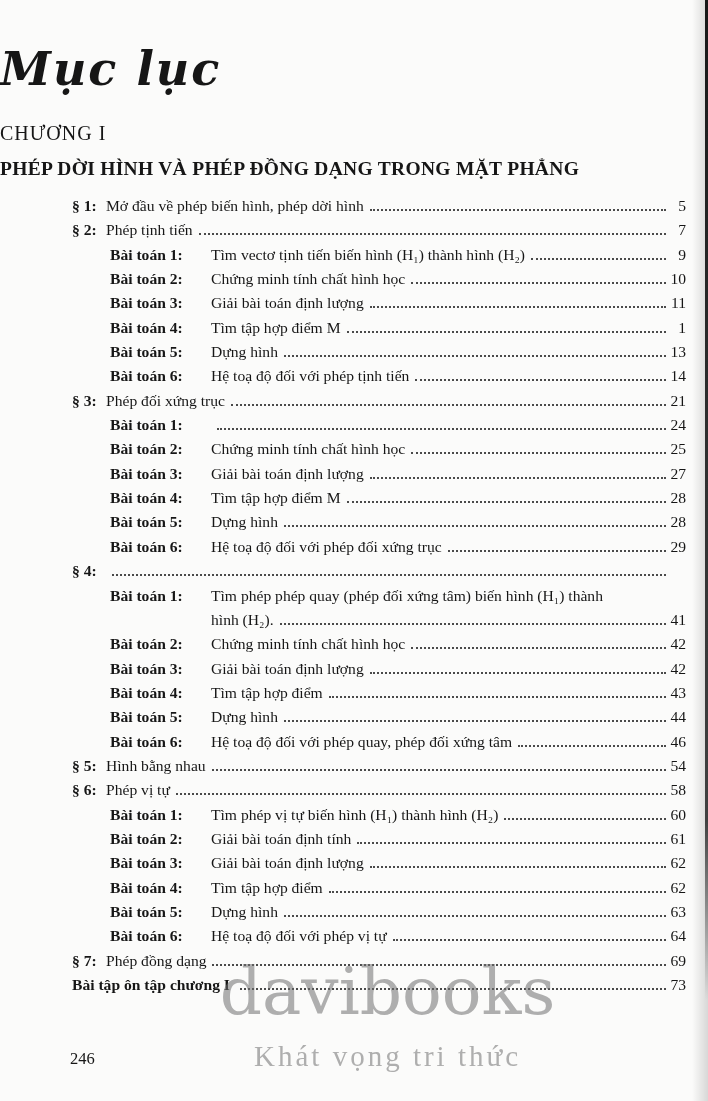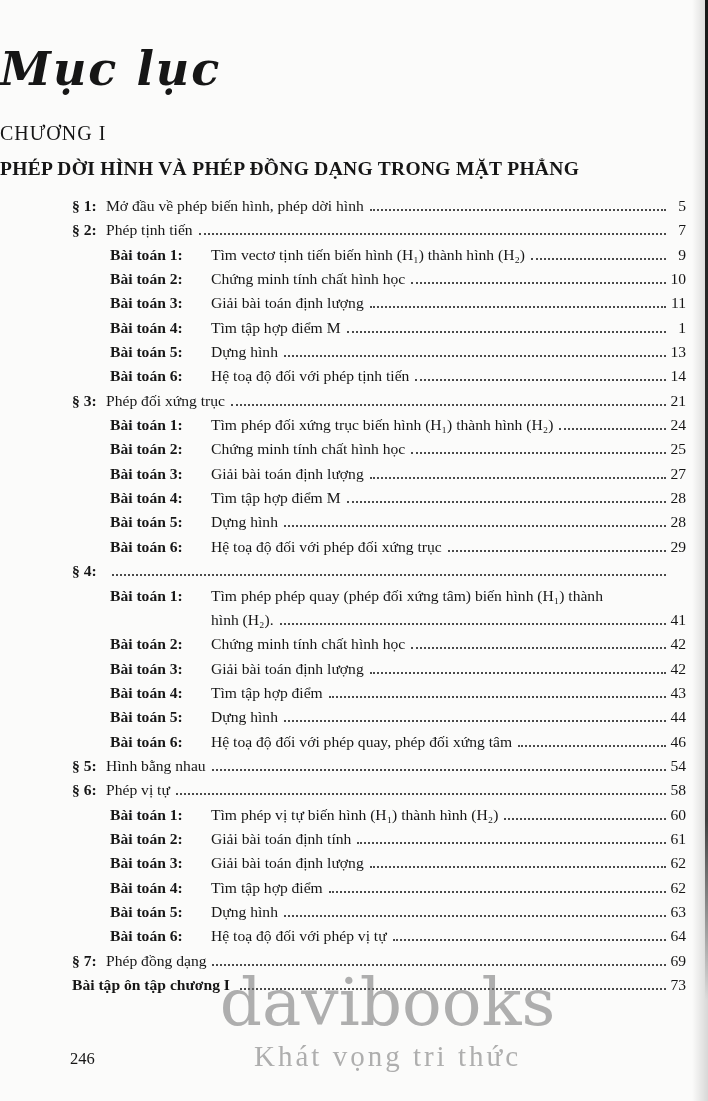--- a/index.html
+++ b/index.html
@@ -89,21 +89,21 @@
     pointer-events: none;
   }
   .wm-brand {
     font-family: "DejaVu Serif", serif;
     font-size: 66px;
     line-height: 64px;
   }
   .wm-slogan {
     font-size: 29px;
     letter-spacing: 3px;
-    margin-top: 5px;
+    margin-top: 16px;
   }
   .page-edge {
     position: absolute;
     top: 0;
     right: 0;
     width: 3px;
     height: 1000px;
     background: linear-gradient(to bottom, #1c1c1c, #4a4a4a 82%, rgba(0,0,0,0));
   }
   .edge-soft {
@@ -177,21 +177,20 @@
     <span class="pageno">14</span>
   </div>
       <div class="row lvl0">
     <span class="label">§ 3:</span>
     <span class="text">Phép đối xứng trục</span>
     <span class="dots"></span>
     <span class="pageno">21</span>
   </div>
       <div class="row lvl1">
     <span class="label">Bài toán 1:</span>
-    <span class="text">Tìm phép đối xứng trục biến hình (H₁) thành hình (H₂)</span>
     <span class="dots"></span>
     <span class="pageno">24</span>
   </div>
       <div class="row lvl1">
     <span class="label">Bài toán 2:</span>
     <span class="text">Chứng minh tính chất hình học</span>
     <span class="dots"></span>
     <span class="pageno">25</span>
   </div>
       <div class="row lvl1">

